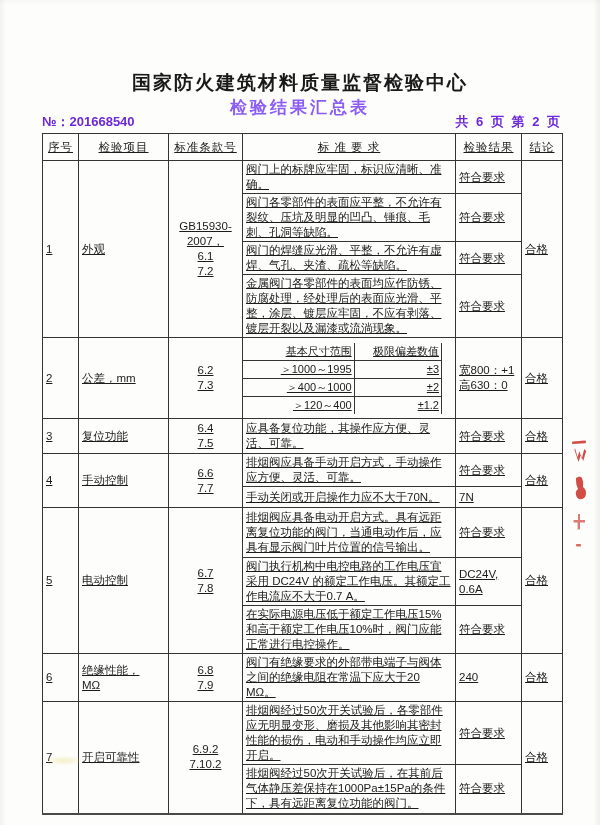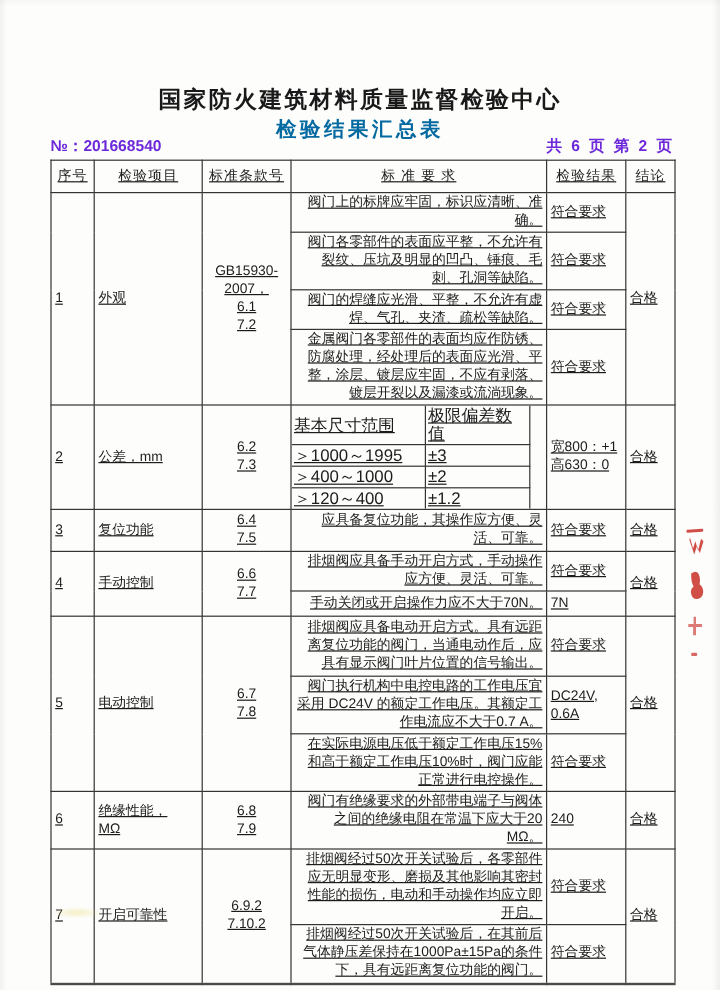--- a/index.html
+++ b/index.html
@@ -16,50 +16,50 @@
       linear-gradient(to right, rgba(190,190,190,.18) 0, rgba(255,255,255,0) 6px),
       linear-gradient(to left,  rgba(190,190,190,.22) 0, rgba(255,255,255,0) 7px),
       linear-gradient(to bottom,rgba(200,200,200,.12) 0, rgba(255,255,255,0) 5px);
   }
   .org-title{
     position:absolute;top:70px;left:0;width:100%;
     text-align:center;font-size:19px;font-weight:bold;letter-spacing:2px;color:#191919;
   }
   .doc-title{
     position:absolute;top:96px;left:0;width:100%;
-    text-align:center;font-size:17px;font-weight:bold;letter-spacing:3px;color:#0369a1;
+    text-align:center;font-size:17px;font-weight:bold;letter-spacing:3px;color:#8b5cf6;
   }
   .meta-row{
     position:absolute;top:113px;left:42px;width:520px;
     display:flex;justify-content:space-between;align-items:flex-end;
     font-size:13px;color:#6d28d9;font-weight:bold;
   }
   .meta-row .pageinfo{letter-spacing:2px;}
   table.results{
     position:absolute;left:42px;top:133px;width:520px;
     border-collapse:collapse;table-layout:fixed;
     border:1px solid #343434;border-bottom:2px solid #4a4a4a;text-decoration:underline;
   }
   table.results td,table.results th{
     border:1px solid #343434;
     font-size:11.5px;line-height:15px;font-weight:normal;
     padding:1px 3px;vertical-align:middle;color:#1c1c1c;
     overflow:hidden;
   }
   th.colhead{font-size:12px;letter-spacing:1px;text-align:center;}
   .c{white-space:pre-line;}
-  .req{text-align:right;padding-left:5px;padding-right:3px;}
+  .req{text-align:left;padding-left:5px;padding-right:3px;}
   .clause{text-align:center;white-space:pre-line;}
   .sub-wrap{padding:0 !important;vertical-align:top;}
   table.subtbl{
     border-collapse:collapse;table-layout:fixed;
     width:calc(100% - 13px);height:100%;
   }
   table.subtbl td{
-    border:1px solid #343434;text-align:left;font-size:14px;padding:1px 2px;
+    border:1px solid #343434;text-align:right;font-size:11px;padding:1px 2px;
   }
   table.subtbl tr td:first-child{border-left:none;}
   table.subtbl tr:first-child td{border-top:none;}
   table.subtbl tr:last-child td{border-bottom:none;}
   .seal-svg{position:absolute;left:556px;top:430px;pointer-events:none;}
   .smudge{
     position:absolute;left:42px;top:756px;width:44px;height:9px;border-radius:50%;
     background:radial-gradient(ellipse at center, rgba(235,220,120,.45), rgba(235,220,120,0) 70%);
     filter:blur(1px);
   }

